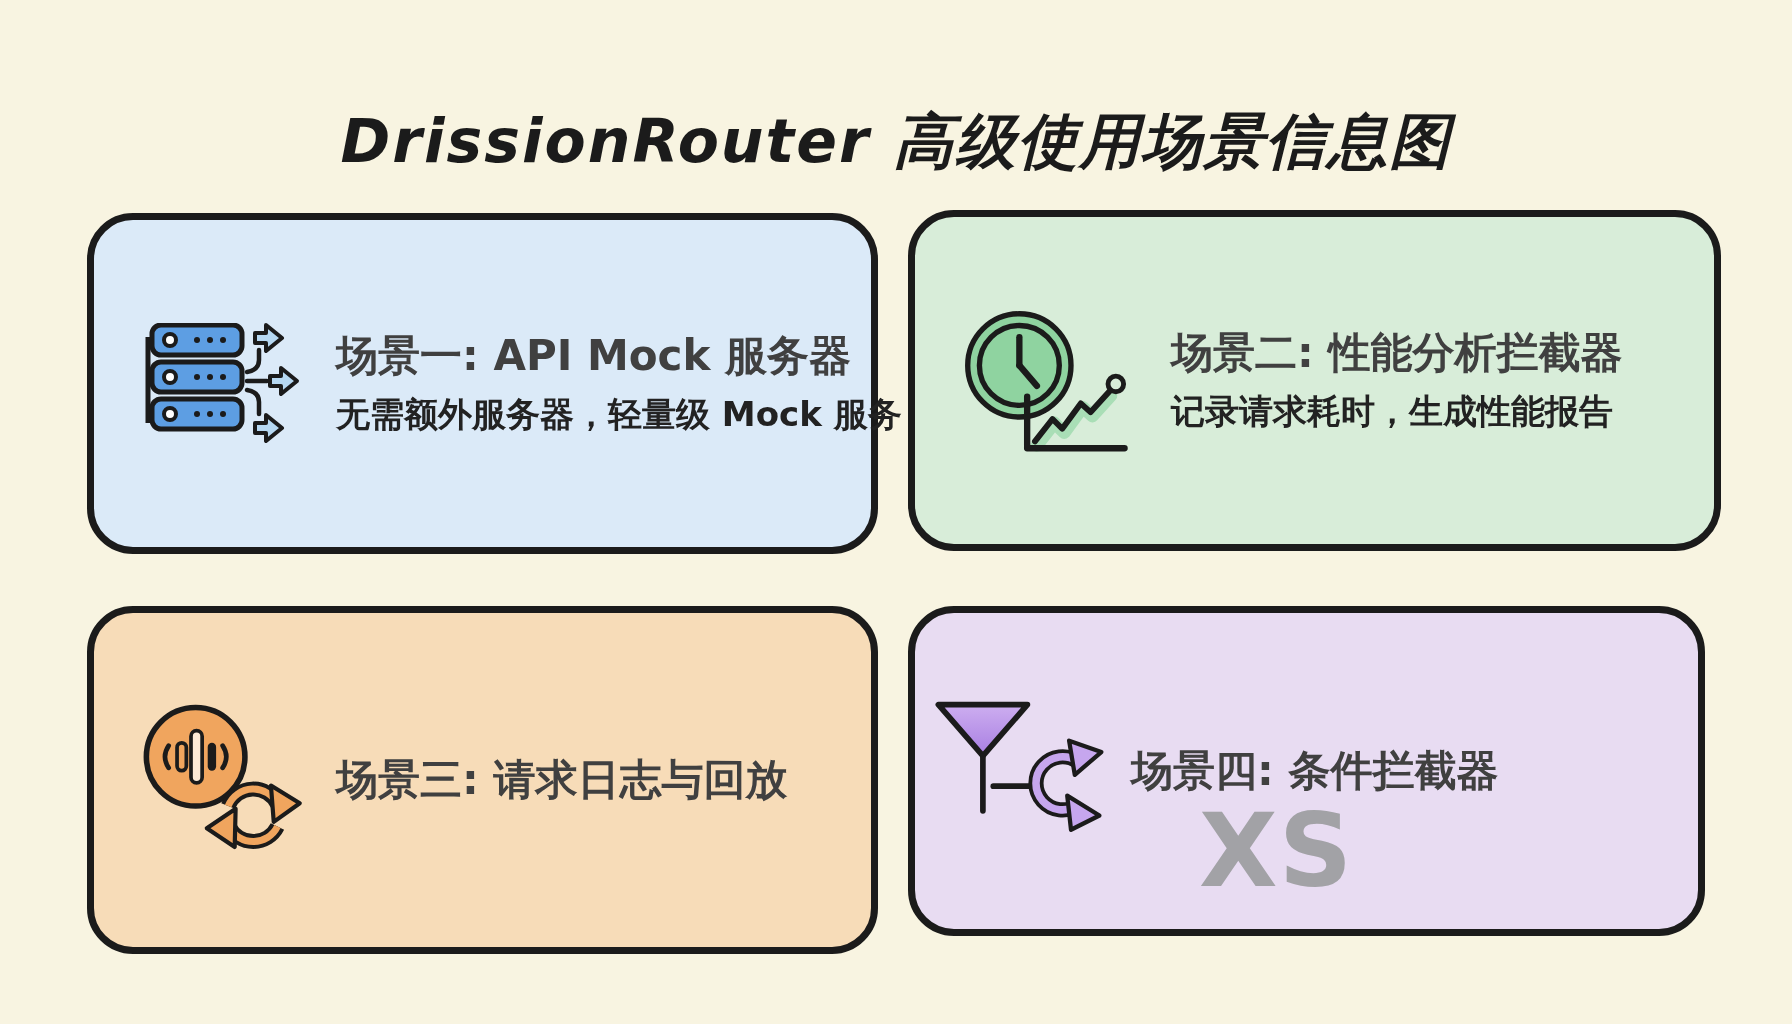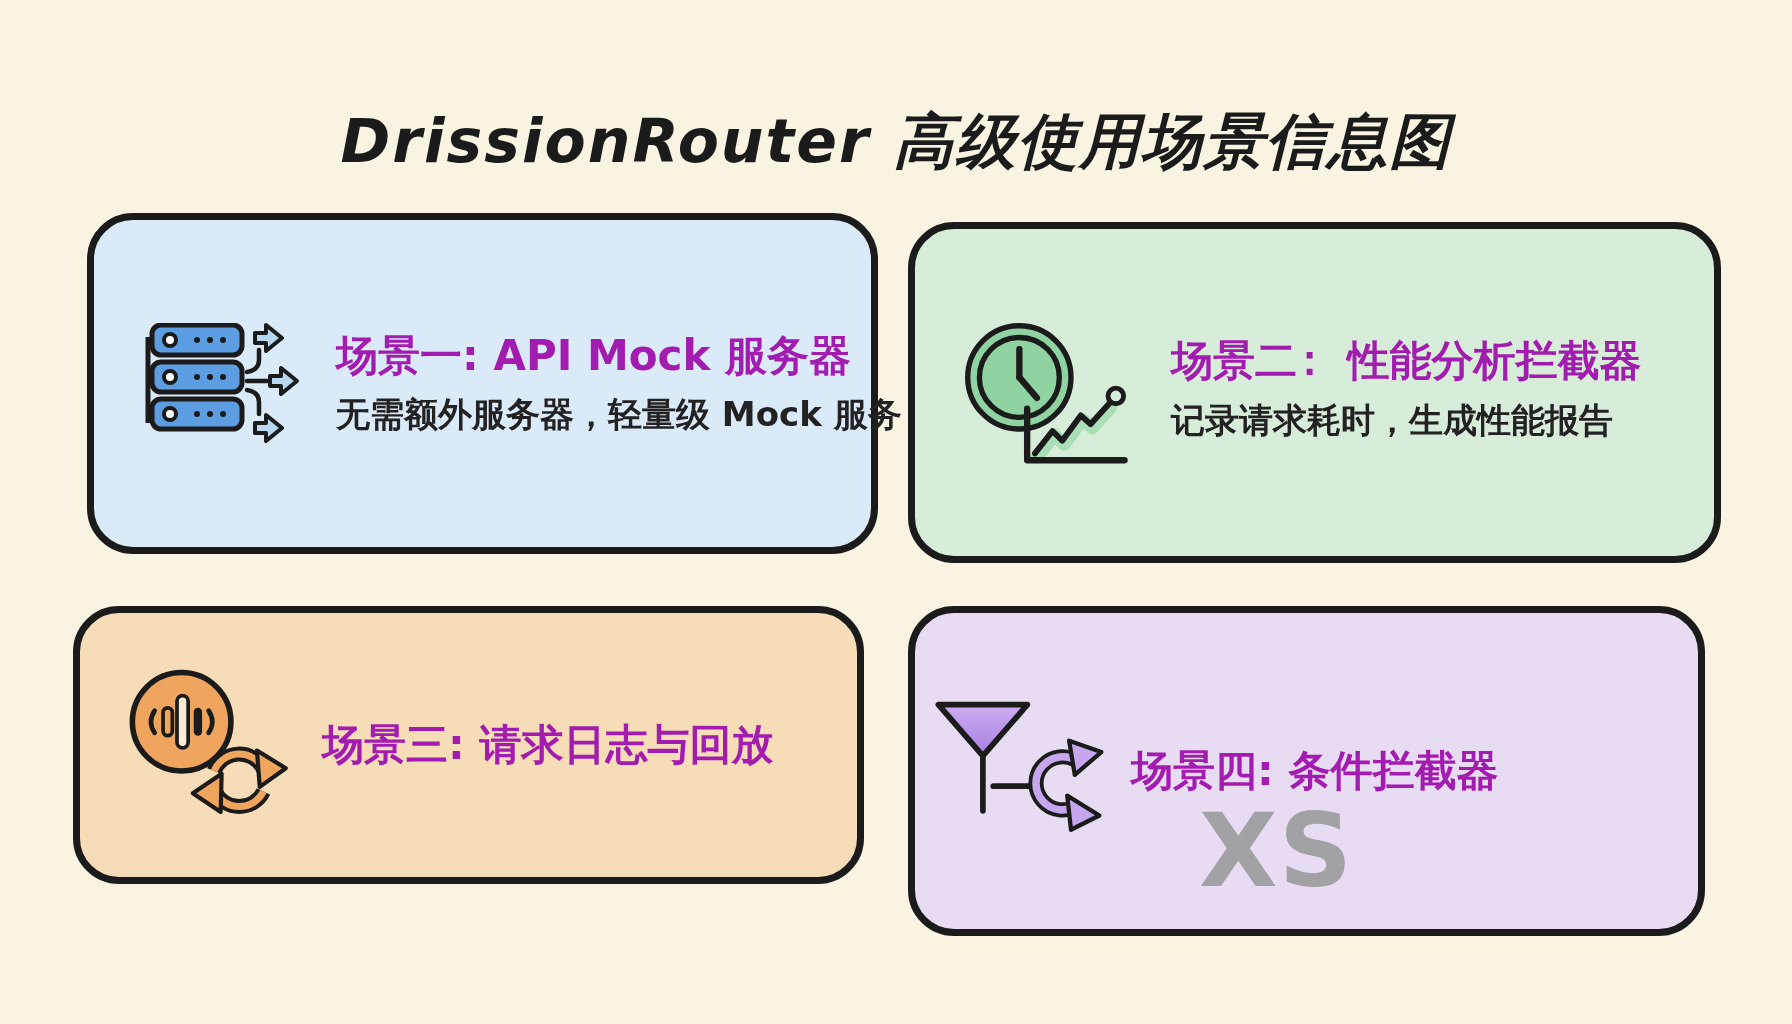--- a/index.html
+++ b/index.html
@@ -14,26 +14,26 @@
     text-align:center;font-size:60px;font-weight:700;
     letter-spacing:2px;color:#1b1b1b;white-space:nowrap;font-style:italic;
   }
   .card{
     position:absolute;box-sizing:border-box;
     border:7px solid #1b1b1b;border-radius:46px;
     display:flex;align-items:center;
     padding:0 26px 0 42px;gap:24px;
   }
   .card-1{left:87px;top:213px;width:791px;height:341px;}
-  .card-2{left:908px;top:222px;width:813px;height:341px;font-family:Liberation Mono, monospace;}
-  .card-3{left:73px;top:606px;width:791px;height:278px;}
+  .card-2{left:908px;top:210px;width:813px;height:341px;}
+  .card-3{left:87px;top:606px;width:791px;height:348px;}
   .card-4{left:908px;top:606px;width:797px;height:330px;padding-left:12px;}
   .icon-box{flex:0 0 176px;display:flex;align-items:center;justify-content:center;}
   .text-box{display:flex;flex-direction:column;gap:16px;min-width:0;}
-  .card-title{font-size:42px;font-weight:700;line-height:1.08;white-space:nowrap;color:#a21caf;}
+  .card-title{font-size:42px;font-weight:700;line-height:1.08;white-space:nowrap;color:#404040;}
   .card-sub{font-size:34px;font-weight:600;line-height:1.15;white-space:nowrap;color:#222;}
   .watermark{
     position:absolute;left:1199px;top:800px;
     font-size:102px;font-weight:600;line-height:1;
     color:#a2a2a6;letter-spacing:1px;
   }
   svg{display:block;}
 </style>
 </head>
 <body>

